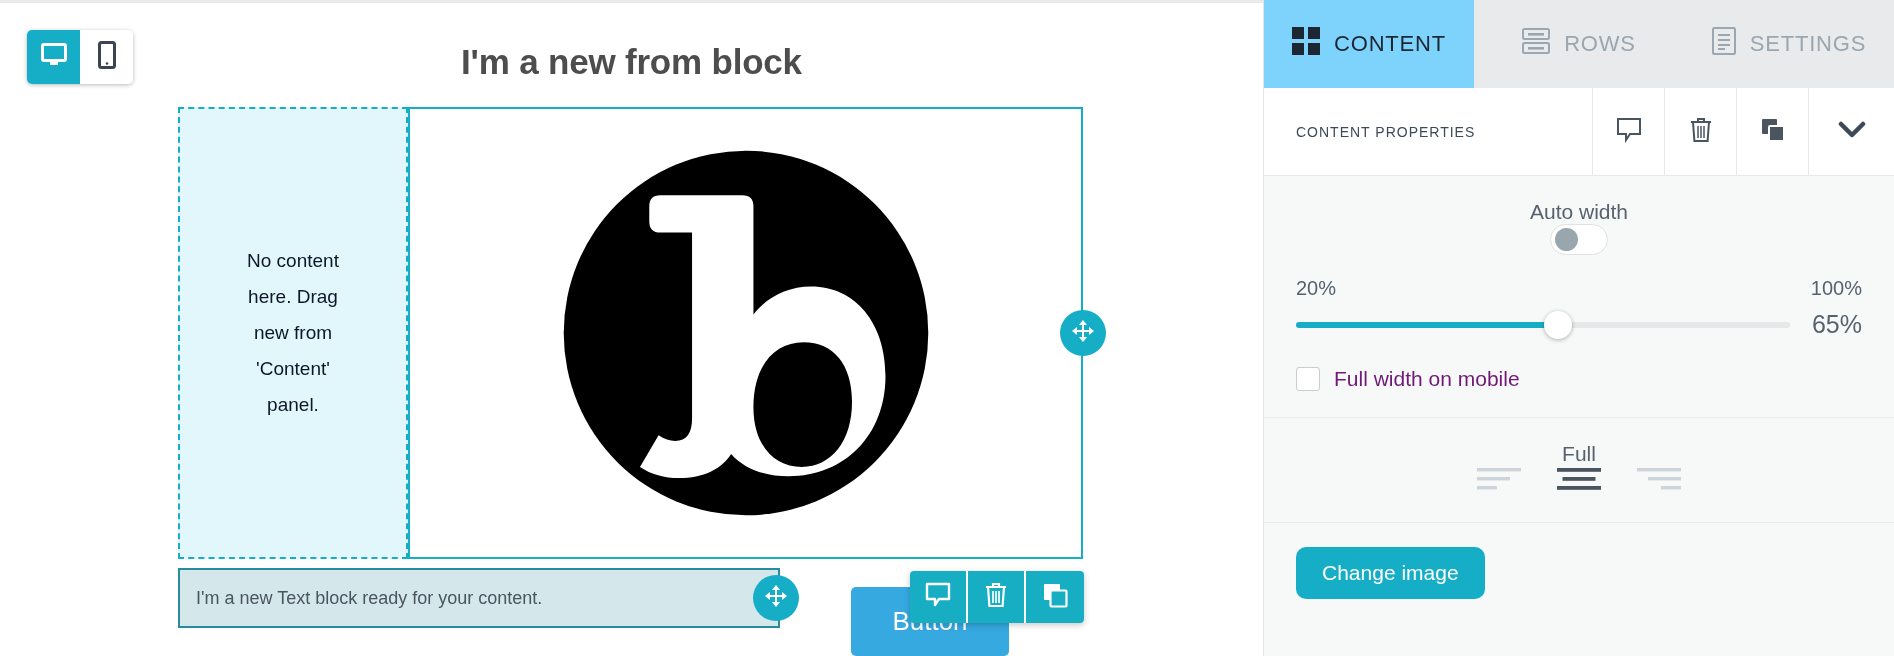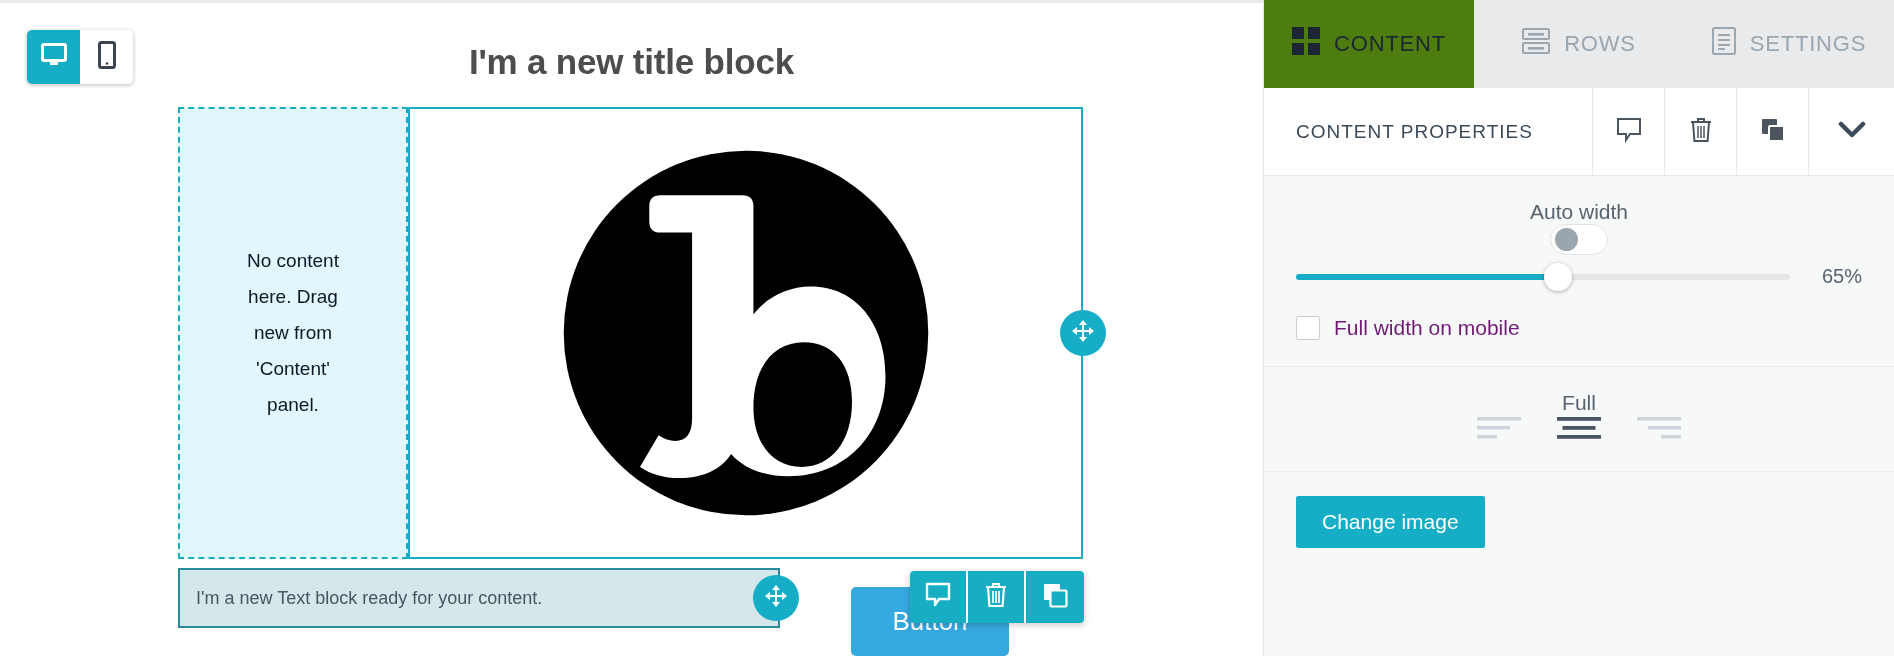--- a/index.html
+++ b/index.html
@@ -149,33 +149,33 @@
   .tab {
     flex: 1;
     display: flex; align-items: center; justify-content: center;
     gap: 14px;
     cursor: pointer;
     font-size: 22px;
     letter-spacing: .8px;
     color: #9aa6b0;
   }
   .tab.active {
-    background: #4d7c0f;
+    background: #7dd3fc;
     color: #1d2733;
   }
   .panel-header {
     height: 88px;
     background: #ffffff;
     border-bottom: 1px solid #e6e8ea;
     display: flex; align-items: center;
   }
   .panel-header .ph-title {
     flex: 1;
     padding-left: 32px;
-    font-size: 19px;
+    font-size: 14px;
     letter-spacing: 1px;
     color: #3c4a57;
   }
   .ph-icon {
     width: 72px; height: 88px;
     display: flex; align-items: center; justify-content: center;
     border-left: 1px solid #e6e8ea;
     cursor: pointer;
   }
   .ph-icon.last { width: 86px; }
@@ -215,38 +215,38 @@
     background: #16aec7; width: 53%;
   }
   .slider-thumb {
     position: absolute; top: -11px; left: 53%;
     margin-left: -14px;
     width: 28px; height: 28px; border-radius: 50%;
     background: #ffffff;
     box-shadow: 0 1px 4px rgba(0,0,0,.3);
     cursor: grab;
   }
-  .slider-value { font-size: 20px; color: #56636f; min-width: 52px; text-align: right; }
+  .slider-value { font-size: 25px; color: #56636f; min-width: 52px; text-align: right; }
 
   .checkbox-row { display: flex; align-items: center; gap: 14px; margin-top: 28px; }
   .checkbox {
     width: 24px; height: 24px;
     border: 1px solid #c8ced2; border-radius: 3px;
     background: #ffffff; cursor: pointer;
   }
   .checkbox-row span { font-size: 21px; color: #701a75; text-align: right; }
 
   .align-icons { display: flex; gap: 36px; }
   .align-ic { cursor: pointer; }
 
   .btn-primary {
     background: #16aec7;
     color: #ffffff;
     border: none;
-    border-radius: 2px;
+    border-radius: 10px;
     padding: 0 26px;
     height: 52px;
     font-size: 21px;
     font-family: "Liberation Sans", sans-serif;
     cursor: pointer;
   }
 </style>
 </head>
 <body>
 
@@ -268,21 +268,21 @@
         <span>
           <svg width="18" height="28" viewBox="0 0 18 28">
             <rect x="1.5" y="1.5" width="15" height="25" rx="2" fill="none" stroke="#3b4450" stroke-width="3"></rect>
             <circle cx="9" cy="22.5" r="1.3" fill="#3b4450"></circle>
           </svg>
         </span>
       </div>
     </div>
 
     <div class="title-block">
-      <h1>I'm a new title block</h1>
+      <h1>I'm a new from block</h1>
     </div>
 
     <div class="row-wrap">
       <div class="col-empty">
         <p>No content here. Drag new from 'Content' panel.</p>
       </div>
 
       <div class="col-image">
         <div class="logo-wrap">
           <svg width="372" height="372" viewBox="0 0 200 200">
@@ -418,20 +418,24 @@
     </div>
 
     <div class="section">
       <div class="row-between">
         <span class="lbl">Auto width</span>
         <div class="toggle">
           <div class="knob"></div>
         </div>
       </div>
 
+      <div class="slider-labels">
+        <span>20%</span>
+        <span>100%</span>
+      </div>
       <div class="slider-row">
         <div class="slider-track">
           <div class="slider-fill" style="width: 53%;"></div>
           <div class="slider-thumb" style="left: 53%;"></div>
         </div>
         <span class="slider-value">65%</span>
       </div>
 
       <div class="checkbox-row">
         <div class="checkbox"></div>

